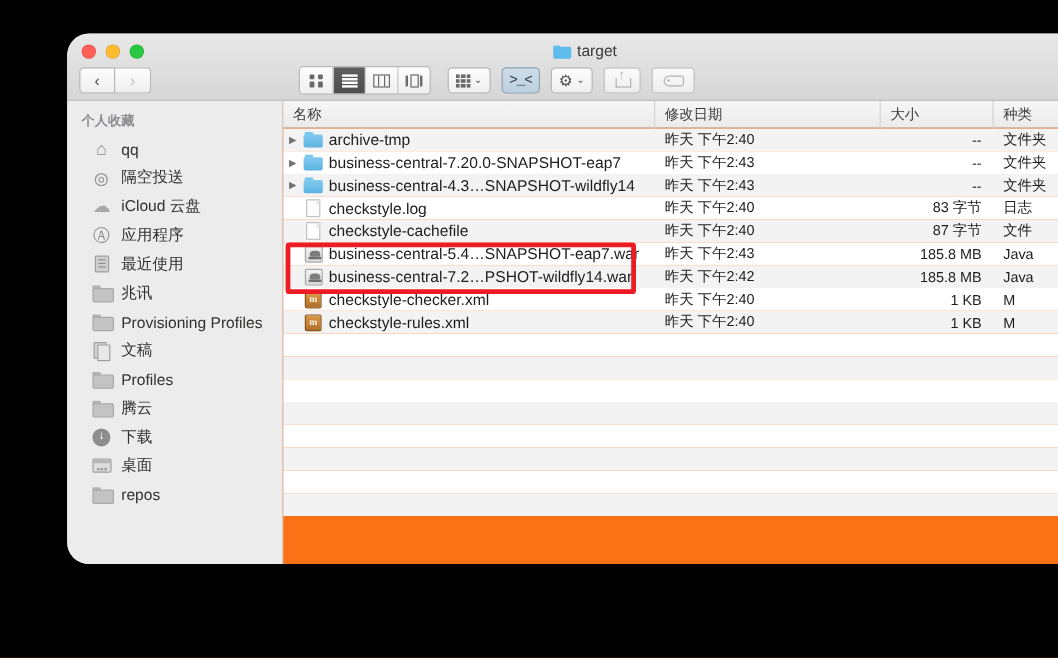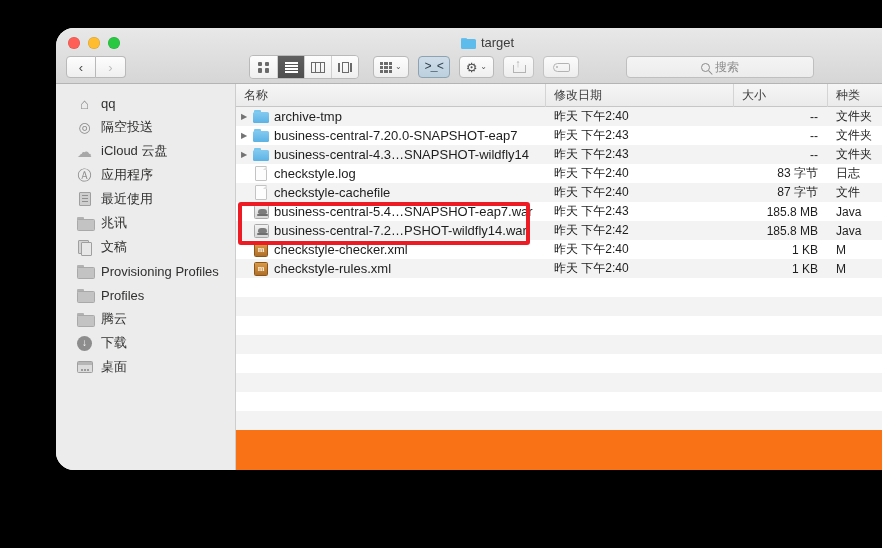--- a/index.html
+++ b/index.html
@@ -392,31 +392,28 @@
       </div>
 
       <div class="plainbtn">
         <span class="icon-share"></span>
       </div>
 
       <div class="plainbtn tagbtn">
         <span class="icon-tag"></span>
       </div>
 
-      <div class="search">
-        <span class="mag"></span>
-        <span>搜索</span>
-      </div>
 
     </div>
   </div>
 
   <div class="body">
 
     <div class="sidebar">
+      <div class="sb-header">个人收藏</div>
       <div id="sidebar-items">
           <div class="sb-item">
             <span class="sb-ico">
               <span class="g-home">⌂</span>
             </span>
             <span class="sb-lbl">qq</span>
           </div>
           <div class="sb-item">
             <span class="sb-ico">
               <span class="g-air">◎</span>
@@ -442,53 +439,59 @@
             <span class="sb-lbl">最近使用</span>
           </div>
           <div class="sb-item">
             <span class="sb-ico">
               <span class="g-folder"></span>
             </span>
             <span class="sb-lbl">兆讯</span>
           </div>
           <div class="sb-item">
             <span class="sb-ico">
+              <span class="g-folder"></span>
+            </span>
+            <span class="sb-lbl">Provisioning Profiles</span>
+          </div>
+          <div class="sb-item">
+            <span class="sb-ico">
               <span class="g-docs"></span>
             </span>
             <span class="sb-lbl">文稿</span>
           </div>
           <div class="sb-item">
             <span class="sb-ico">
               <span class="g-folder"></span>
             </span>
-            <span class="sb-lbl">Provisioning Profiles</span>
+            <span class="sb-lbl">Profiles</span>
           </div>
           <div class="sb-item">
             <span class="sb-ico">
               <span class="g-folder"></span>
             </span>
-            <span class="sb-lbl">Profiles</span>
+            <span class="sb-lbl">腾云</span>
+          </div>
+          <div class="sb-item">
+            <span class="sb-ico">
+              <span class="g-dl">↓</span>
+            </span>
+            <span class="sb-lbl">下载</span>
+          </div>
+          <div class="sb-item">
+            <span class="sb-ico">
+              <span class="g-desk"></span>
+            </span>
+            <span class="sb-lbl">桌面</span>
           </div>
           <div class="sb-item">
             <span class="sb-ico">
               <span class="g-folder"></span>
             </span>
-            <span class="sb-lbl">腾云</span>
-          </div>
-          <div class="sb-item">
-            <span class="sb-ico">
-              <span class="g-dl">↓</span>
-            </span>
-            <span class="sb-lbl">下载</span>
-          </div>
-          <div class="sb-item">
-            <span class="sb-ico">
-              <span class="g-desk"></span>
-            </span>
-            <span class="sb-lbl">桌面</span>
+            <span class="sb-lbl">repos</span>
           </div>
         </div>
     </div>
 
     <div class="pane">
 
       <div class="colhead">
         <div class="ch name">名称</div>
         <div class="ch date">修改日期</div>
         <div class="ch size">大小</div>

